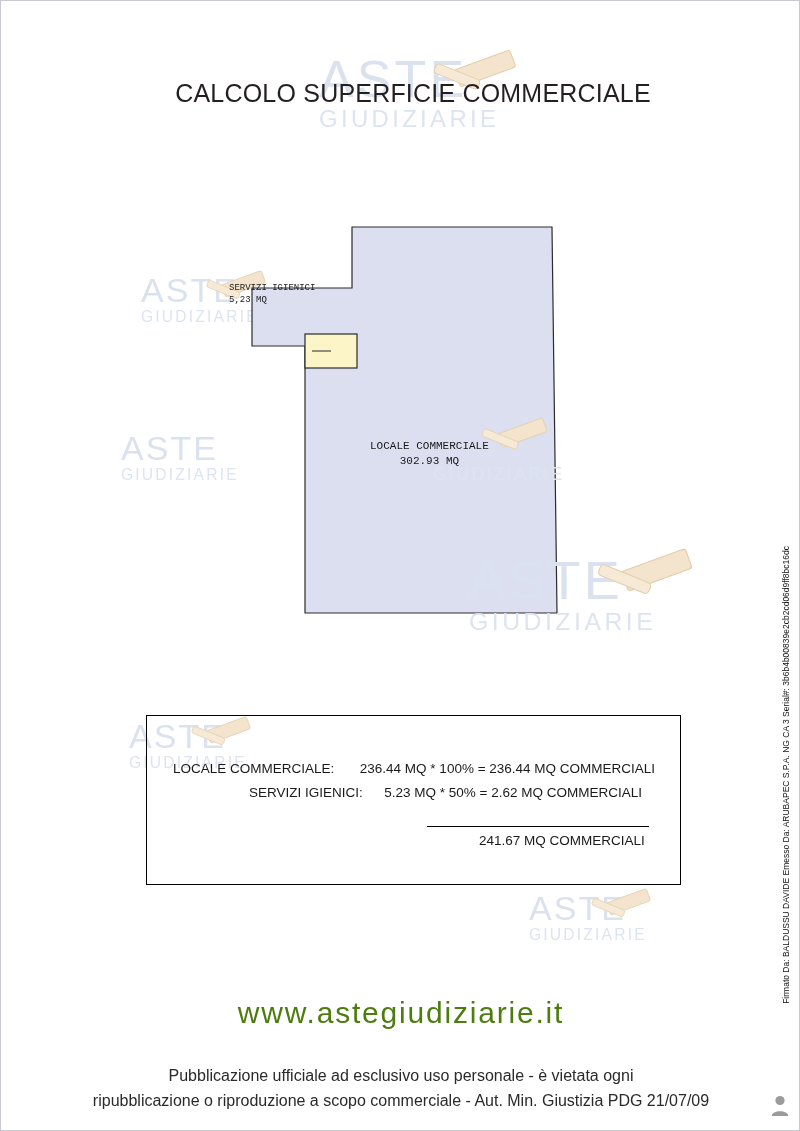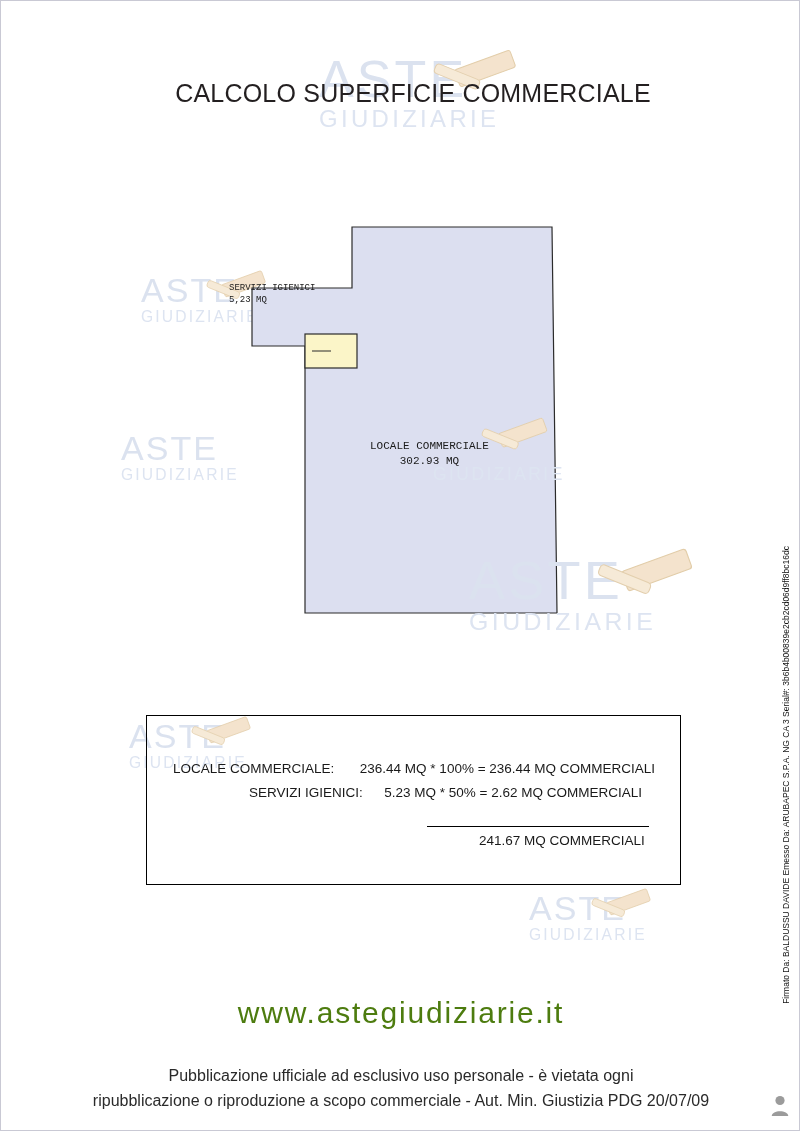--- a/index.html
+++ b/index.html
@@ -280,21 +280,21 @@
   </div>
   <div class="gavel" style="left:590px; top:894px; transform:scale(0.72);">
     <div class="head"></div>
       <div class="handle"></div>
   </div>
 
   <div class="bigwm">www.astegiudiziarie.it</div>
 
   <div class="footer">
     <div>Pubblicazione ufficiale ad esclusivo uso personale - è vietata ogni</div>
-    <div>ripubblicazione o riproduzione a scopo commerciale - Aut. Min. Giustizia PDG 20/07/09</div>
+    <div>ripubblicazione o riproduzione a scopo commerciale - Aut. Min. Giustizia PDG 21/07/09</div>
   </div>
 
   <div class="sigstrip">
     <span>Firmato Da: BALDUSSU DAVIDE Emesso Da: ARUBAPEC S.P.A. NG CA 3 Serial#: 3b6b4b00839e2cb2cd06d9ff8bc16dc</span>
   </div>
 
   <svg class="sigmark" viewBox="0 0 24 26" xmlns="http://www.w3.org/2000/svg">
     <circle cx="12" cy="7" r="5" fill="#9b9b9b"></circle>
     <path d="M3 24 C3 17, 21 17, 21 24 Z" fill="#9b9b9b"></path>
   </svg>

